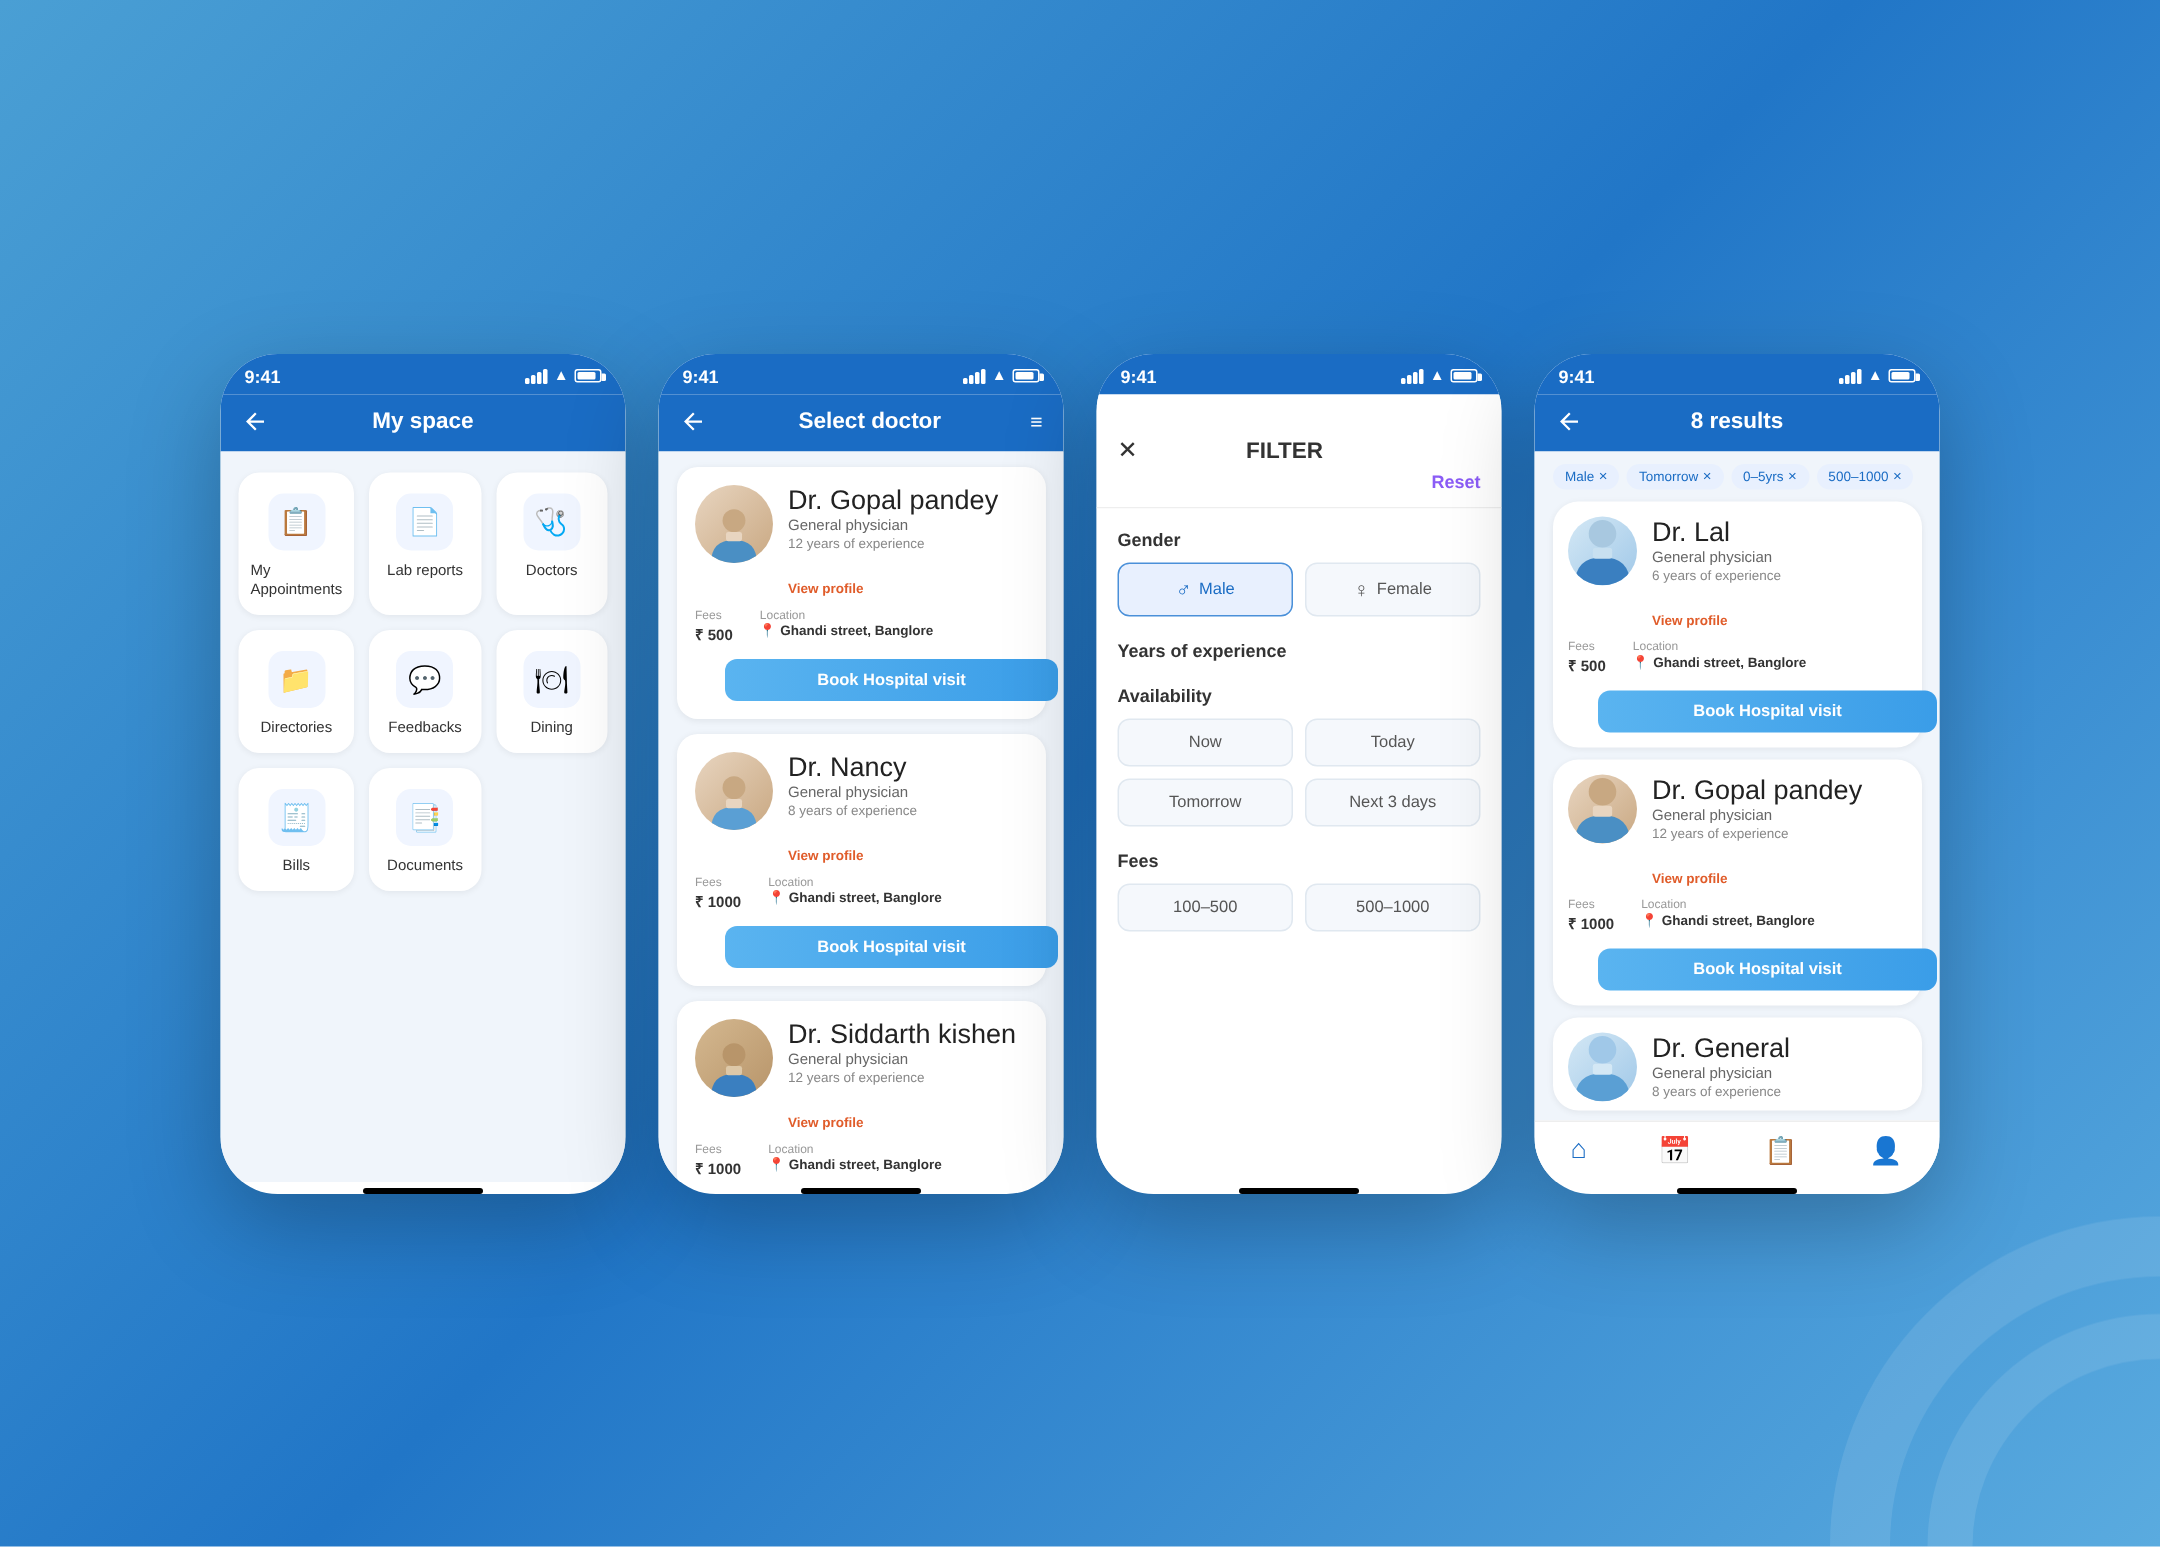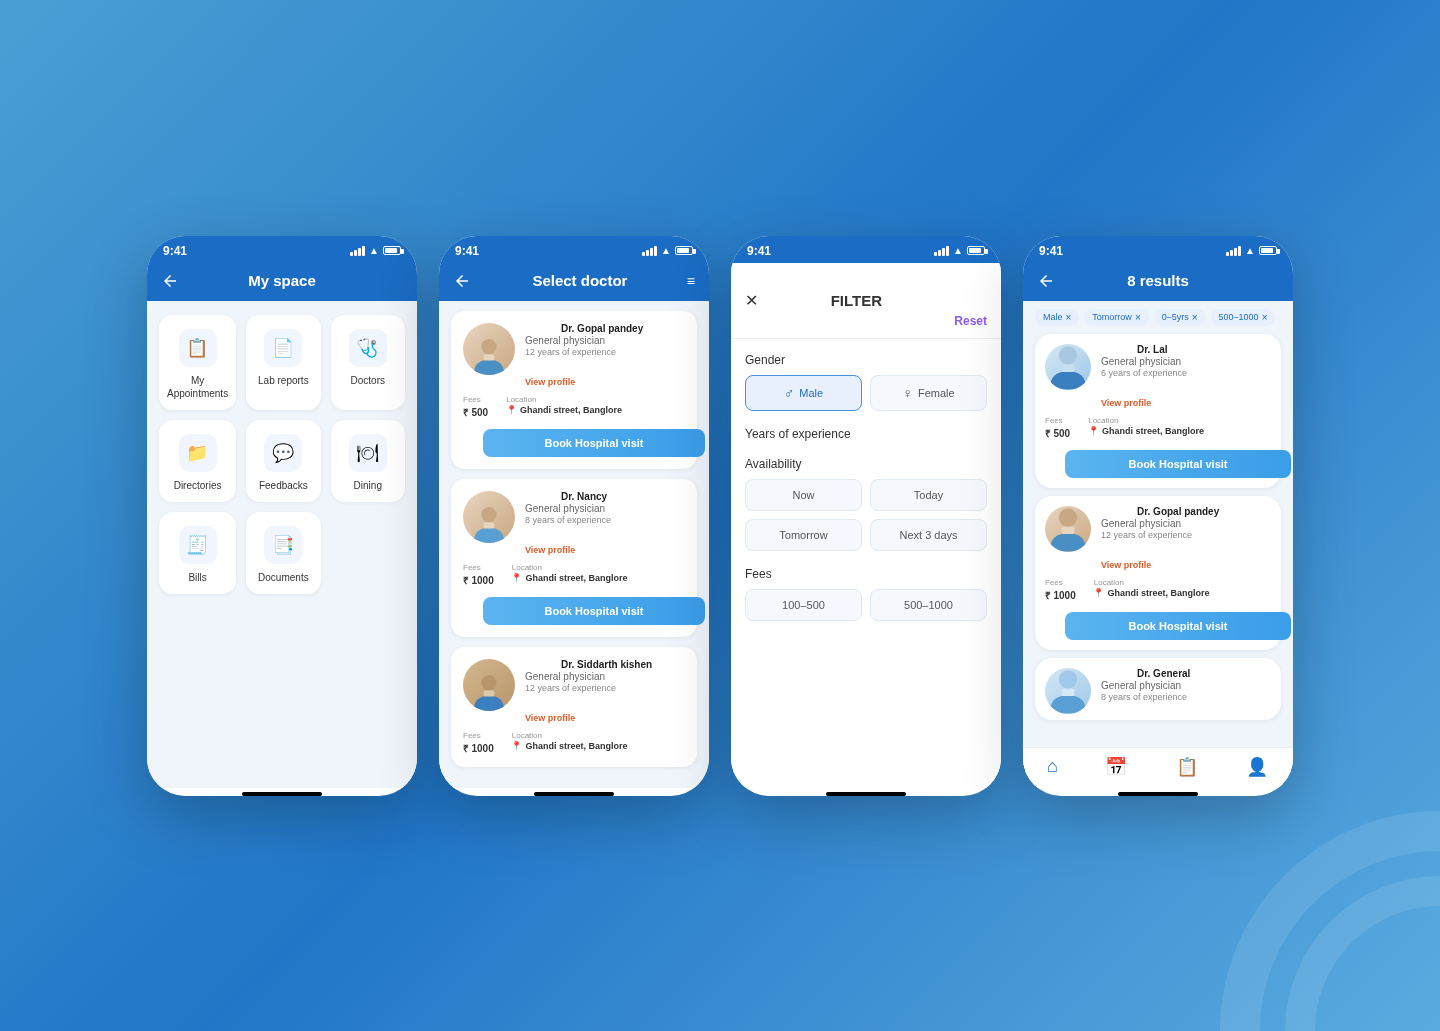--- a/index.html
+++ b/index.html
@@ -138,21 +138,21 @@
     .menu-icon {
       width: 38px; height: 38px;
       background: #f0f5ff;
       border-radius: 10px;
       display: flex; align-items: center; justify-content: center;
       font-size: 18px;
     }
     .menu-label {
       font-size: 10px;
       color: #333;
-      text-align: center;
+      text-align: left;
       font-weight: 500;
       line-height: 1.3;
     }
 
     
     .doctor-list { overflow-y: auto; padding: 10px 12px; display: flex; flex-direction: column; gap: 10px; }
     .doctor-card {
       background: #fff;
       border-radius: 14px;
       padding: 12px;
@@ -162,21 +162,21 @@
     .doctor-avatar {
       width: 52px; height: 52px;
       border-radius: 50%;
       background: linear-gradient(135deg, #e8d5c0, #c9a882);
       overflow: hidden;
       flex-shrink: 0;
       display: flex; align-items: flex-end; justify-content: center;
     }
     .doctor-avatar svg { width: 42px; height: 42px; }
     .doctor-details { flex: 1; }
-    .doctor-name { font-size: 10px; font-weight: 700; color: #222; margin-left: 36px; }
+    .doctor-name { font-size: 18px; font-weight: 400; color: #222; }
     .doctor-specialty { font-size: 10px; color: #666; margin-top: 1px; }
     .doctor-exp { font-size: 9px; color: #888; margin-top: 1px; }
     .view-profile { font-size: 9px; color: #e05c2a; font-weight: 600; margin-top: 20px; cursor: pointer; }
     .doctor-meta { display: flex; gap: 18px; margin-top: 8px; }
     .meta-item { display: flex; flex-direction: column; gap: 1px; }
     .meta-label { font-size: 8px; color: #999; }
     .meta-value { font-size: 10px; color: #333; font-weight: 600; }
     .meta-value.location { display: flex; align-items: center; gap: 2px; font-size: 9px; }
     .book-btn {
       width: 100%;
@@ -202,21 +202,21 @@
       align-items: center;
       justify-content: space-between;
       border-bottom: 1px solid #eee;
     }
     .filter-title { font-size: 15px; font-weight: 600; color: #333; flex: 1; text-align: center; }
     .filter-reset { font-size: 12px; color: #8b5cf6; font-weight: 700; cursor: pointer; margin-top: 41px; }
     .filter-close { cursor: pointer; font-size: 16px; color: #333; font-weight: 300; }
 
     .filter-body { padding: 14px 14px; flex: 1; overflow-y: auto; }
     .filter-section { margin-bottom: 16px; }
-    .filter-section-title { font-size: 12px; font-weight: 400; color: #333; margin-bottom: 8px; }
+    .filter-section-title { font-size: 12px; font-weight: 700; color: #333; margin-bottom: 8px; }
     .filter-options { display: grid; grid-template-columns: 1fr 1fr; gap: 8px; }
     .filter-option {
       background: #f5f8fc;
       border: 1px solid #e0e8f0;
       border-radius: 8px;
       padding: 9px 6px;
       text-align: center;
       font-size: 11px;
       color: #555;
       cursor: pointer;

